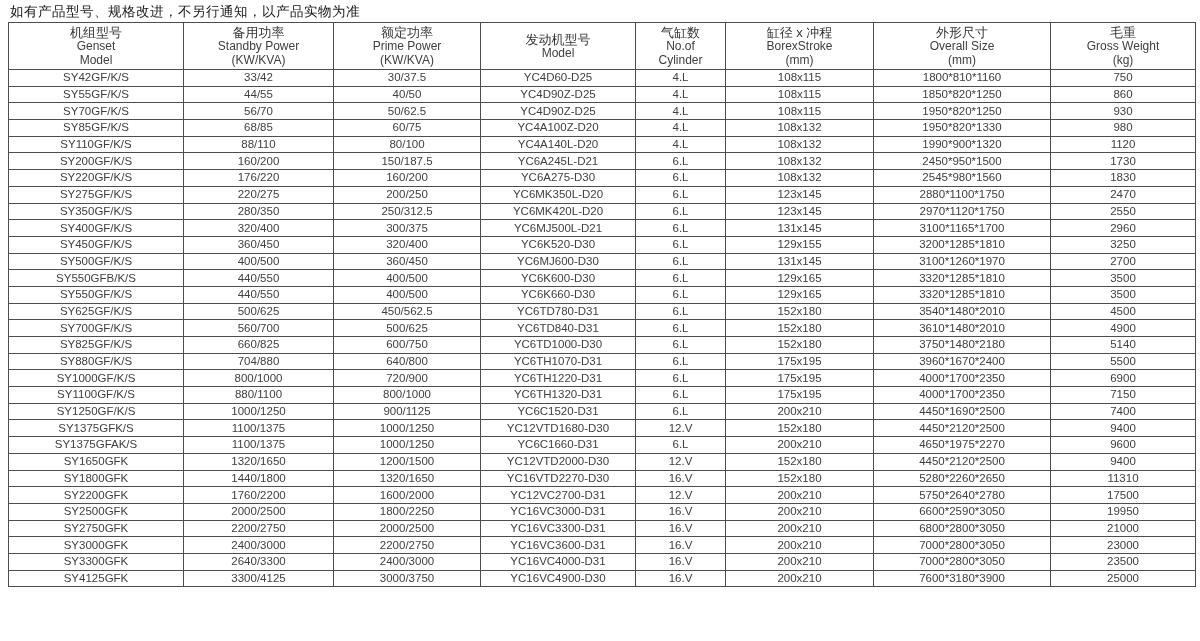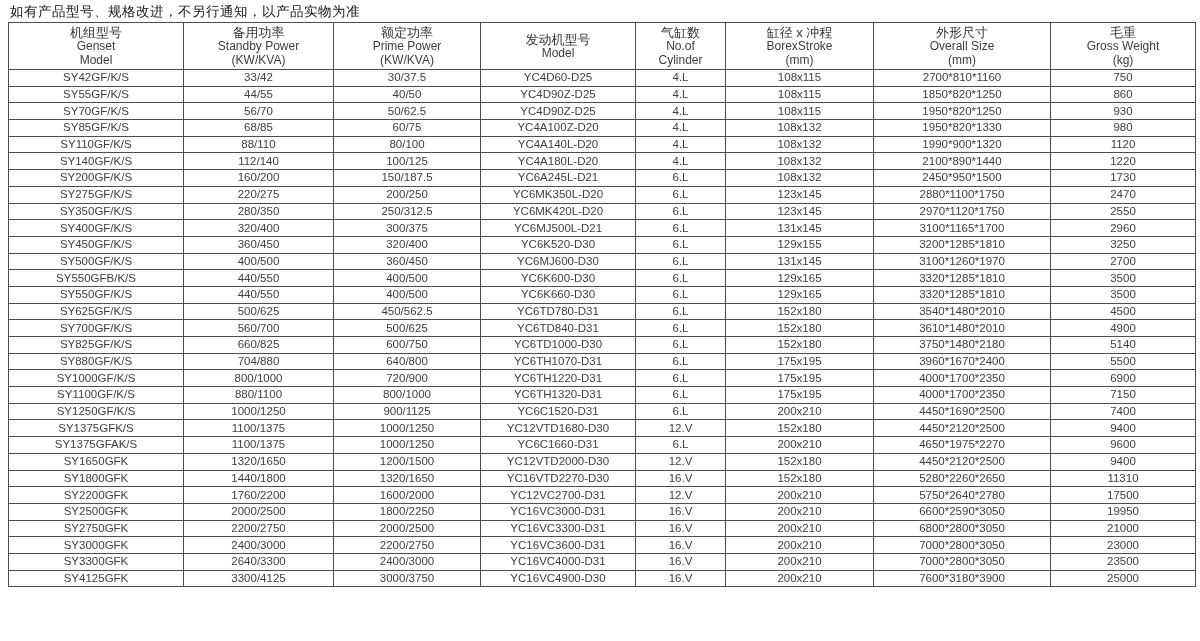--- a/index.html
+++ b/index.html
@@ -113,21 +113,21 @@
     </tr>
   </thead>
   <tbody>
       <tr>
         <td>SY42GF/K/S</td>
         <td>33/42</td>
         <td>30/37.5</td>
         <td>YC4D60-D25</td>
         <td>4.L</td>
         <td>108x115</td>
-        <td>2700*810*1160</td>
+        <td>1800*810*1160</td>
         <td>750</td>
       </tr>
       <tr>
         <td>SY55GF/K/S</td>
         <td>44/55</td>
         <td>40/50</td>
         <td>YC4D90Z-D25</td>
         <td>4.L</td>
         <td>108x115</td>
         <td>1850*820*1250</td>
@@ -157,38 +157,38 @@
         <td>SY110GF/K/S</td>
         <td>88/110</td>
         <td>80/100</td>
         <td>YC4A140L-D20</td>
         <td>4.L</td>
         <td>108x132</td>
         <td>1990*900*1320</td>
         <td>1120</td>
       </tr>
       <tr>
-        <td>SY140GF/K/S</td>
-        <td>112/140</td>
-        <td>100/125</td>
-        <td>YC4A180L-D20</td>
-        <td>4.L</td>
-        <td>108x132</td>
-        <td>2100*890*1440</td>
-        <td>1220</td>
-      </tr>
-      <tr>
         <td>SY200GF/K/S</td>
         <td>160/200</td>
         <td>150/187.5</td>
         <td>YC6A245L-D21</td>
         <td>6.L</td>
         <td>108x132</td>
         <td>2450*950*1500</td>
         <td>1730</td>
+      </tr>
+      <tr>
+        <td>SY220GF/K/S</td>
+        <td>176/220</td>
+        <td>160/200</td>
+        <td>YC6A275-D30</td>
+        <td>6.L</td>
+        <td>108x132</td>
+        <td>2545*980*1560</td>
+        <td>1830</td>
       </tr>
       <tr>
         <td>SY275GF/K/S</td>
         <td>220/275</td>
         <td>200/250</td>
         <td>YC6MK350L-D20</td>
         <td>6.L</td>
         <td>123x145</td>
         <td>2880*1100*1750</td>
         <td>2470</td>

